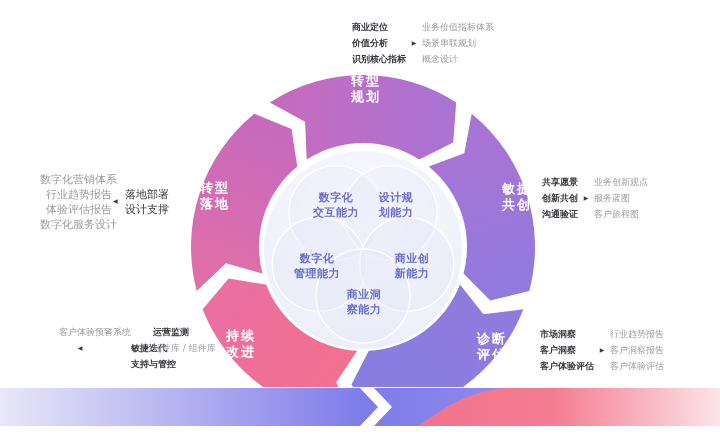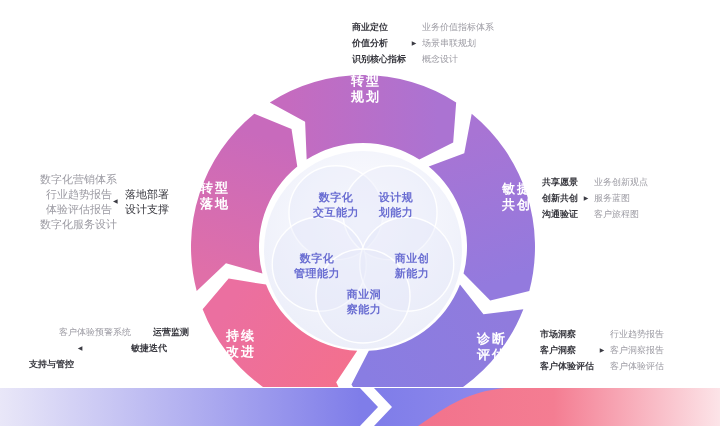--- a/index.html
+++ b/index.html
@@ -182,20 +182,21 @@
     <span class="ar"></span>
     <span class="g">客户体验评估</span>
   </div>
 
   <div class="anno mirror" style="left:29px;top:324px">
     <span class="g">客户体验预警系统</span>
     <span class="ar"></span>
     <span class="b">运营监测</span>
     <span class="ar">◀</span>
     <span class="b">敏捷迭代</span>
+    <span class="g">控件库 / 组件库</span>
     <span class="ar"></span>
     <span class="b">支持与管控</span>
   </div>
 
   <div class="lcol gray" style="left:40px;top:172px">
     <span>数字化营销体系</span>
     <span>行业趋势报告</span>
     <span>体验评估报告</span>
     <span>数字化服务设计</span>
   </div>

